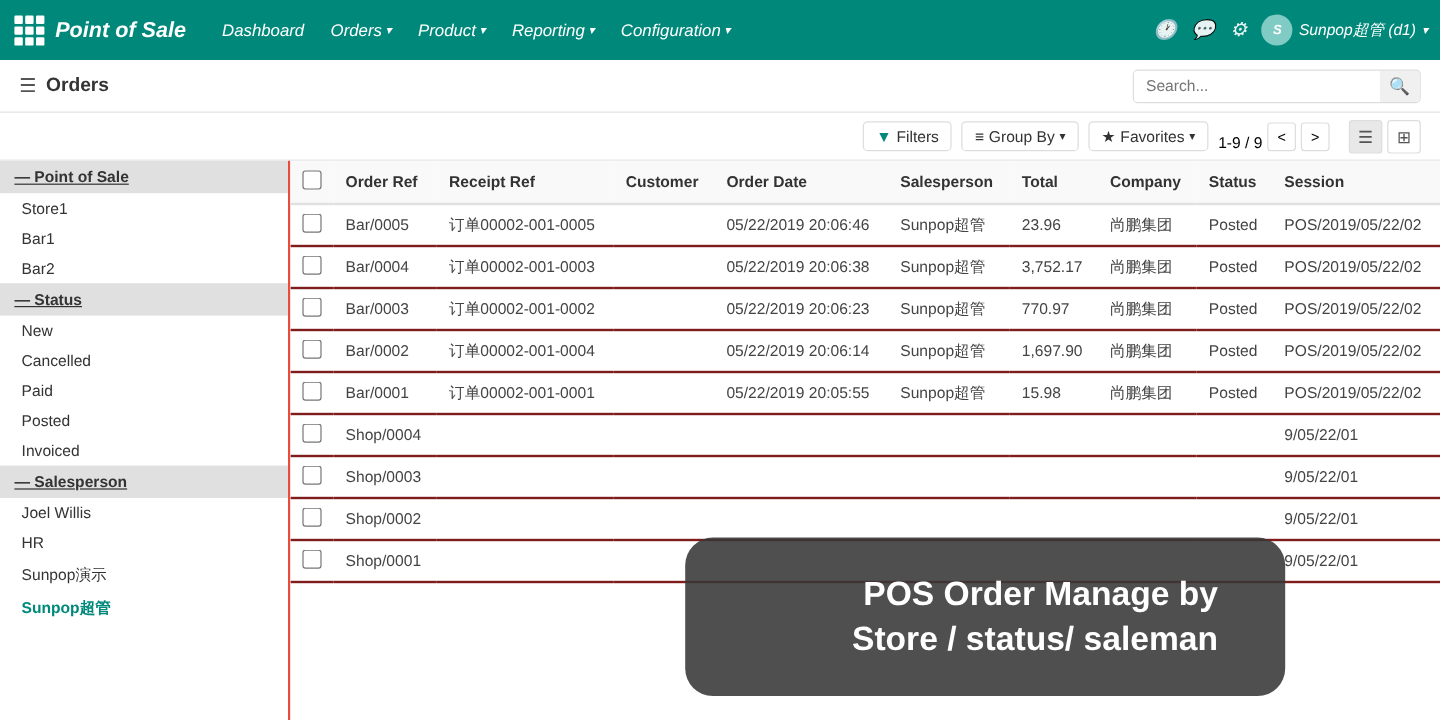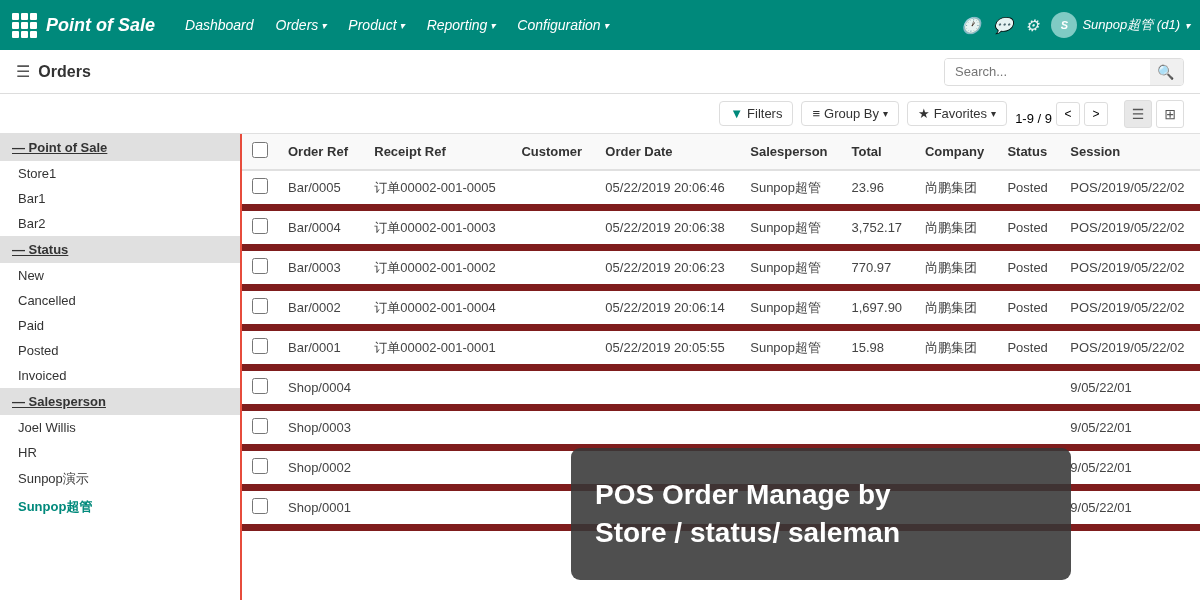--- a/index.html
+++ b/index.html
@@ -219,42 +219,42 @@
       background: #f9f9f9;
       border-bottom: 2px solid #e0e0e0;
       padding: 8px 10px;
       text-align: left;
       font-weight: 600;
       color: #333;
       white-space: nowrap;
     }
     thead th:first-child { width: 30px; }
     tbody tr {
-      border-bottom: 7px solid #7f1d1d;
+      border-bottom: 2px solid #7f1d1d;
     }
     tbody td {
       padding: 7px 10px;
       color: #444;
       white-space: nowrap;
     }
     .cb { width: 16px; height: 16px; cursor: pointer; }
 
     
     .overlay {
       position: absolute;
       bottom: 20px;
       left: 50%;
       transform: translateX(-30%);
       background: rgba(55,55,55,0.88);
-      border-radius: 9px;
-      padding: 28px 24px;
+      border-radius: 23px;
+      padding: 28px 56px;
       color: white;
       font-size: 28px;
       font-weight: bold;
-      text-align: left;
+      text-align: right;
       line-height: 1.35;
       pointer-events: none;
       min-width: 500px;
     }
 
     .pag-row {
       display: flex;
       align-items: flex-end;
       gap: 4px;
     }

